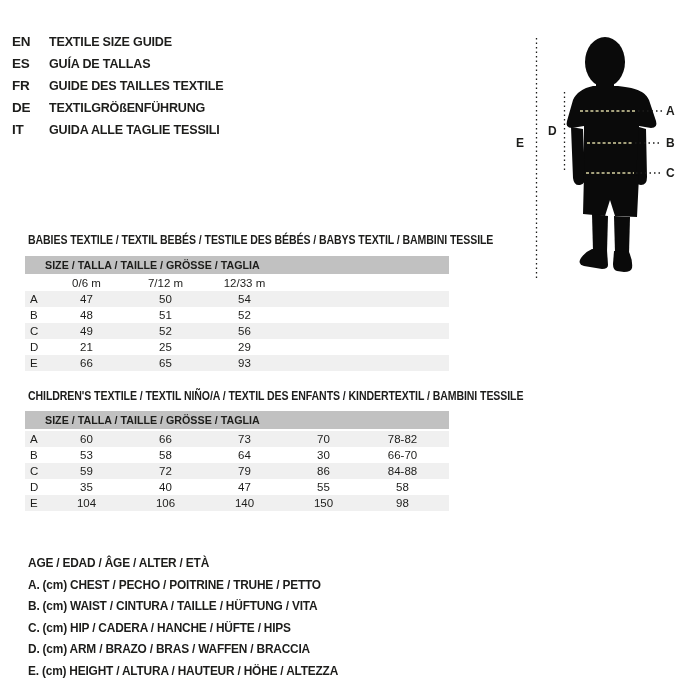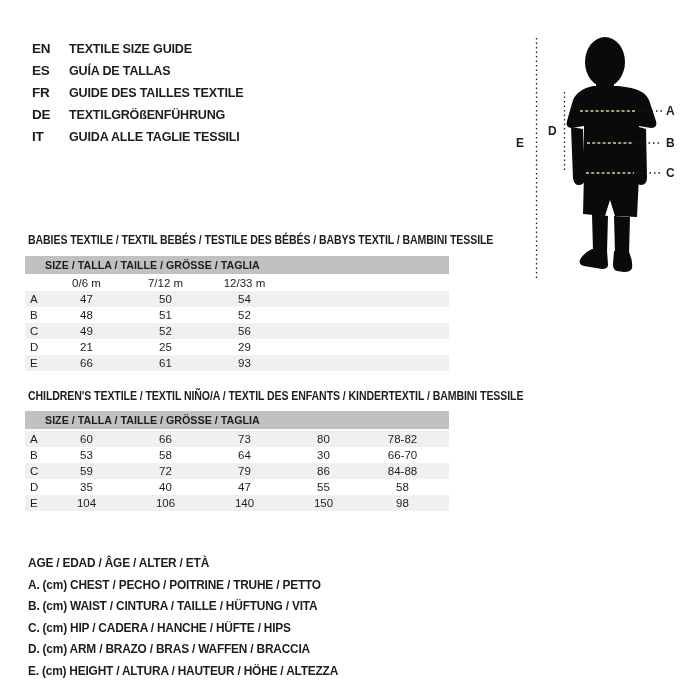--- a/index.html
+++ b/index.html
@@ -9,21 +9,21 @@
     background:#ffffff;
     font-family:"Liberation Sans", sans-serif;
     color:var(--text,#1d1d1b);
     overflow:hidden;
   }
   .abs { position:absolute; }
   .cond { display:inline-block; transform:scaleX(0.93); transform-origin:left center; white-space:nowrap; }
   .cond-strong { display:inline-block; transform:scaleX(0.88); transform-origin:left center; white-space:nowrap; }
 
   
-  .lang-list { left:32px; top:31px;margin-top:7px; }
+  .lang-list { left:12px; top:31px; }
   .lang-row { display:flex; line-height:22px; font-size:13.5px; font-weight:600; letter-spacing:-0.2px; }
   .lang-code { width:37px; flex:0 0 37px; }
 
   
   .section-title { font-size:12px; font-weight:700; letter-spacing:-0.1px; white-space:nowrap; }
 
   
   .size-bar {
     width:424px; height:18px; background:var(--bar,#c1c1c1);
     font-size:11.5px; font-weight:700; line-height:18px; padding-left:20px; white-space:nowrap;
@@ -149,38 +149,38 @@
   </div>
   <div class="tbl-row">
     <div class="cell-label">D</div>
     <div class="cell">21</div>
     <div class="cell">25</div>
     <div class="cell">29</div>
   </div>
   <div class="tbl-row shade">
     <div class="cell-label">E</div>
     <div class="cell">66</div>
-    <div class="cell">61</div>
+    <div class="cell">65</div>
     <div class="cell">93</div>
   </div>
 </div>
 
 <div class="abs section-title" style="left:28px; top:389px;">
   <span class="cond-strong">CHILDREN'S TEXTILE / TEXTIL NIÑO/A / TEXTIL DES ENFANTS / KINDERTEXTIL / BAMBINI TESSILE</span>
 </div>
 <div class="abs size-bar" style="left:25px; top:411px;">
   <span class="cond">SIZE / TALLA / TAILLE / GRÖSSE / TAGLIA</span>
 </div>
 <div class="abs" style="left:25px; top:431px;">
   <div class="tbl-row shade">
     <div class="cell-label">A</div>
     <div class="cell">60</div>
     <div class="cell">66</div>
     <div class="cell">73</div>
-    <div class="cell">80</div>
+    <div class="cell">70</div>
     <div class="cell">78-82</div>
   </div>
   <div class="tbl-row">
     <div class="cell-label">B</div>
     <div class="cell">53</div>
     <div class="cell">58</div>
     <div class="cell">64</div>
     <div class="cell">30</div>
     <div class="cell">66-70</div>
   </div>

